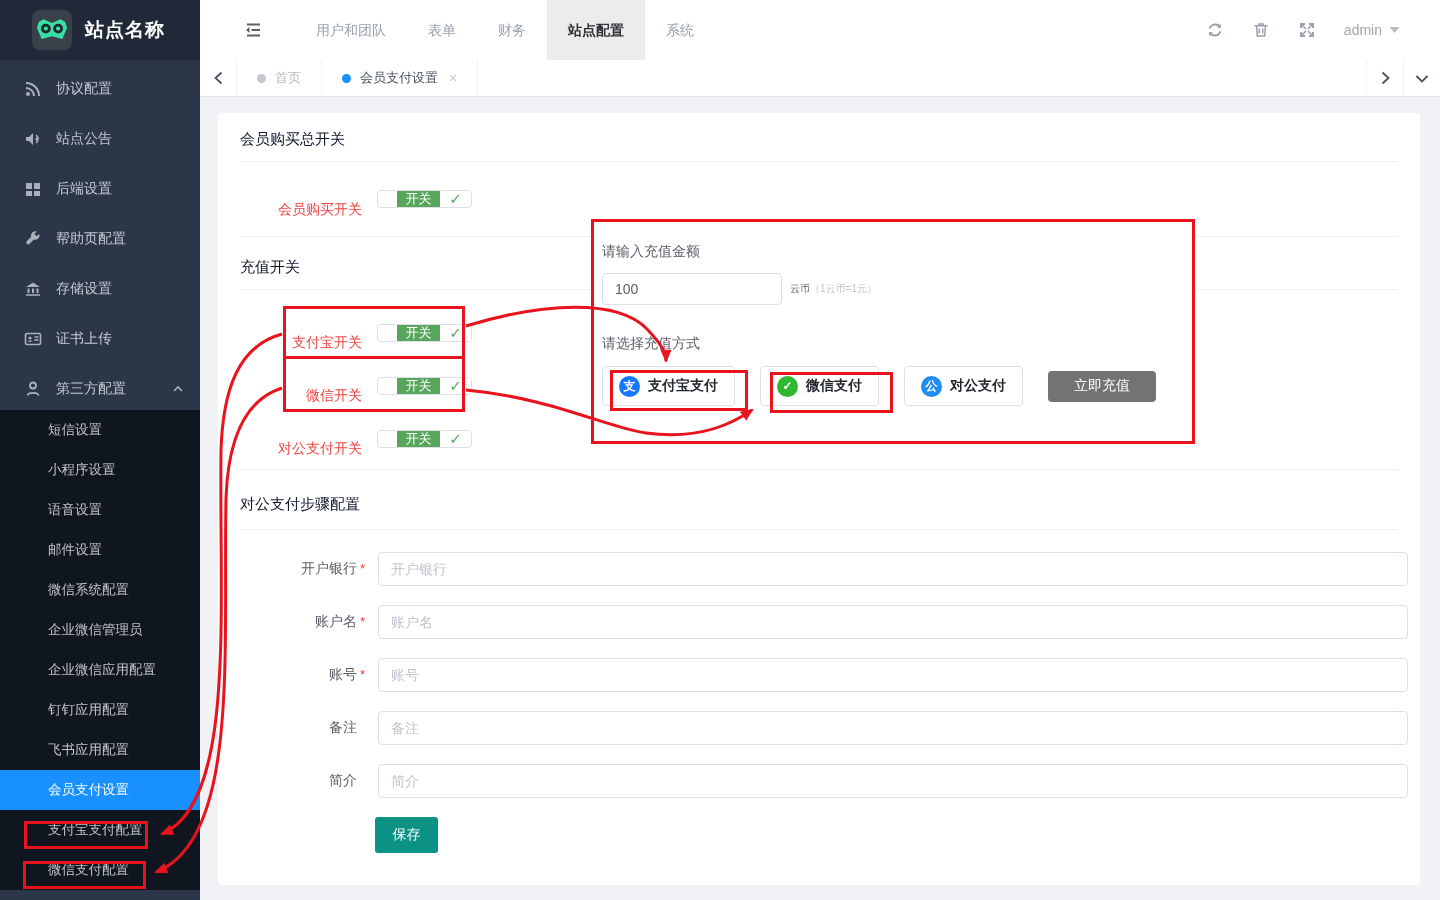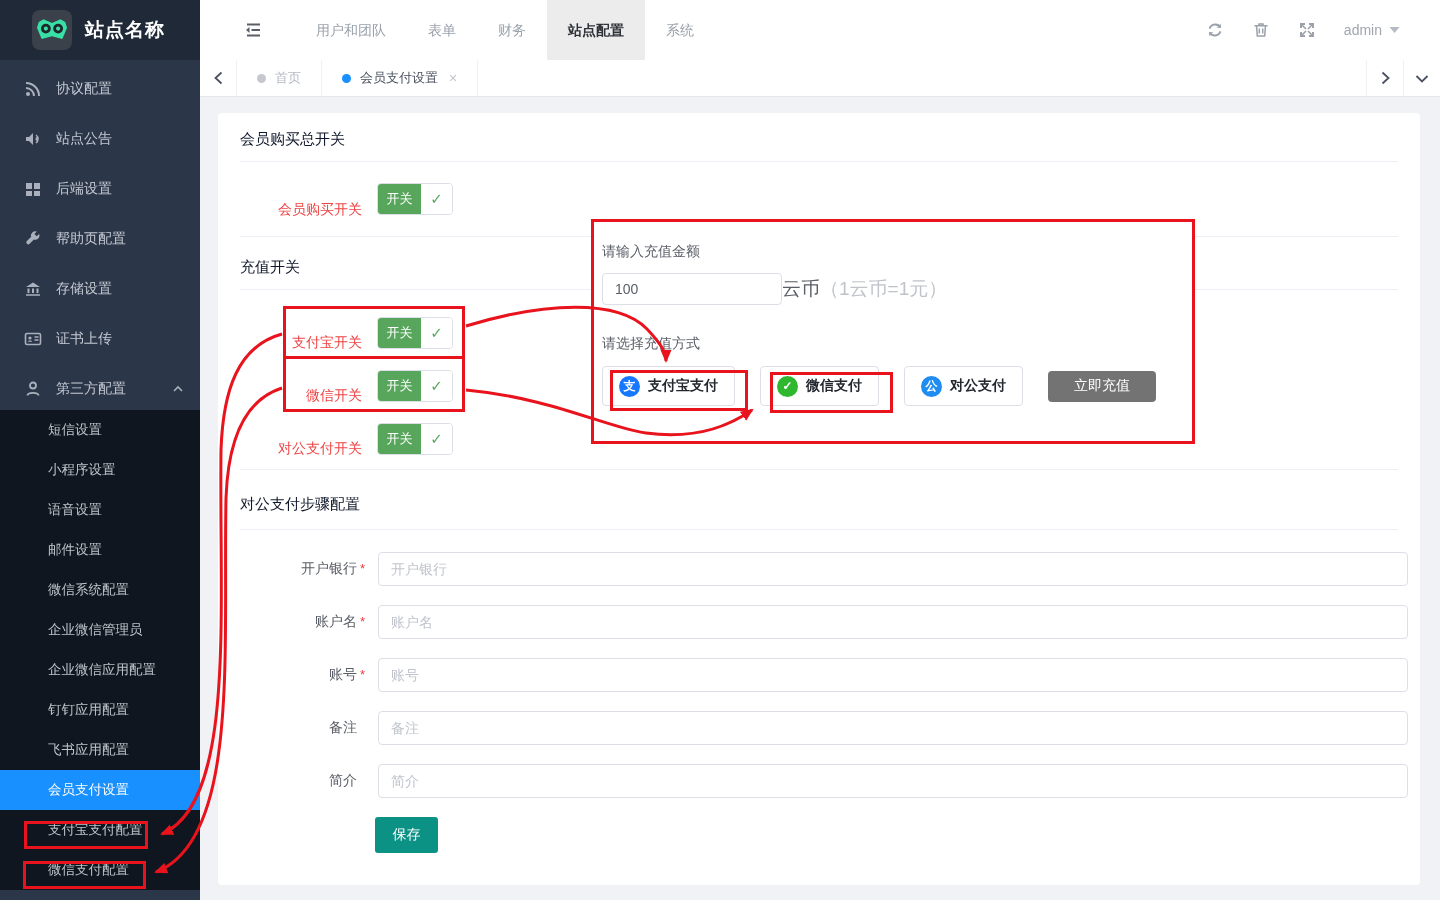--- a/index.html
+++ b/index.html
@@ -42,37 +42,37 @@
   
   .main-card { position:absolute; left:218px; top:113px; width:1202px; height:772px; background:#ffffff; border-radius:4px; padding:0 22px; z-index:1; }
   .sec-title { font-size:15px; color:#0f172a; border-bottom:1px solid #eceff3; }
   .t1 { height:49px; line-height:52px; }
   .t2 { height:53px; line-height:60px; }
   .t3 { height:60px; line-height:68px; }
   .row-member { height:75px; display:flex; align-items:center; border-bottom:1px solid #eceff3; }
   .toggle-group { padding:16px 0 4px; border-bottom:1px solid #eceff3; }
   .toggle-row { height:53px; display:flex; align-items:center; }
   .f-label { width:122px; text-align:right; color:#ef4444; font-size:14px; flex:none; white-space:nowrap;margin-top:21px; }
-  .toggle { margin-left:15px; display:inline-flex; height:32px; border:1px solid #dcdfe6; border-radius:4px; overflow:hidden; cursor:pointer; }
+  .toggle { margin-left:15px; display:inline-flex; height:18px; border:1px solid #dcdfe6; border-radius:4px; overflow:hidden; cursor:pointer;padding-left:19px; }
   .toggle-on { width:43px; background:#57a65c; color:#ffffff; font-size:13px; display:flex; align-items:center; justify-content:center; }
   .toggle-check { width:31px; background:#ffffff; color:#57a65c; font-size:15px; font-weight:bold; display:flex; align-items:center; justify-content:center; }
   .form-rows { padding-top:12px; }
   .form-row { height:53px; display:flex; align-items:center; }
   .f-label2 { width:117px; text-align:right; color:#5a5e66; font-size:14px; flex:none; white-space:nowrap; }
   .req { display:inline-block; width:10px; margin-left:3px; color:#f23c3c; font-size:13px; text-align:left; }
   .form-input { flex:1; height:34px; border:1px solid #dcdfe6; border-radius:4px; margin-left:8px; margin-right:-10px; padding:0 12px; font-size:14px; color:#5a5e66; outline:none; }
   .form-input::placeholder, .amount-input::placeholder { color:#c0c4cc; }
   .save-btn { margin:10px 0 0 135px; width:63px; height:36px; background:#0c9284; color:#ffffff; border:none; border-radius:3px; font-size:14px; cursor:pointer; }
 
   
   .popup { position:absolute; left:595px; top:223px; width:597px; height:218px; background:#ffffff; z-index:5; padding:20px 0 0 7px; }
   .popup-label { font-size:14px; color:#5a5e66; }
   .amount-row { margin-top:12px; display:flex; align-items:center; }
   .amount-input { width:180px; height:32px; border:1px solid #dcdfe6; border-radius:4px; padding:0 12px; font-size:14px; color:#5a5e66; outline:none; }
-  .unit { margin-left:0; font-size:19px; color:#5a5e66; }
+  .unit { margin-left:8px; font-size:10px; color:#5a5e66; }
   .unit-note { color:#bfc3c9; }
   .method-label { margin-top:30px; }
   .methods { margin-top:13px; display:flex; align-items:center; gap:25px; }
   .pay-btn { height:40px; border:1px solid #dcdfe6; border-radius:4px; background:#ffffff; display:flex; align-items:center; gap:8px; padding:0 16px; font-size:14px; font-weight:bold; color:#23272e; cursor:pointer; white-space:nowrap; }
   .pay-ico { width:21px; height:21px; border-radius:50%; color:#ffffff; display:flex; align-items:center; justify-content:center; font-size:12px; font-weight:bold; flex:none; }
   .ico-alipay { background:#1677ff; }
   .ico-wechat { background:#2fb82f; }
   .ico-corp   { background:#1e8cf0; }
   .recharge-btn { width:108px; height:31px; background:#737373; color:#ffffff; border:none; border-radius:4px; font-size:14px; cursor:pointer; }
 

